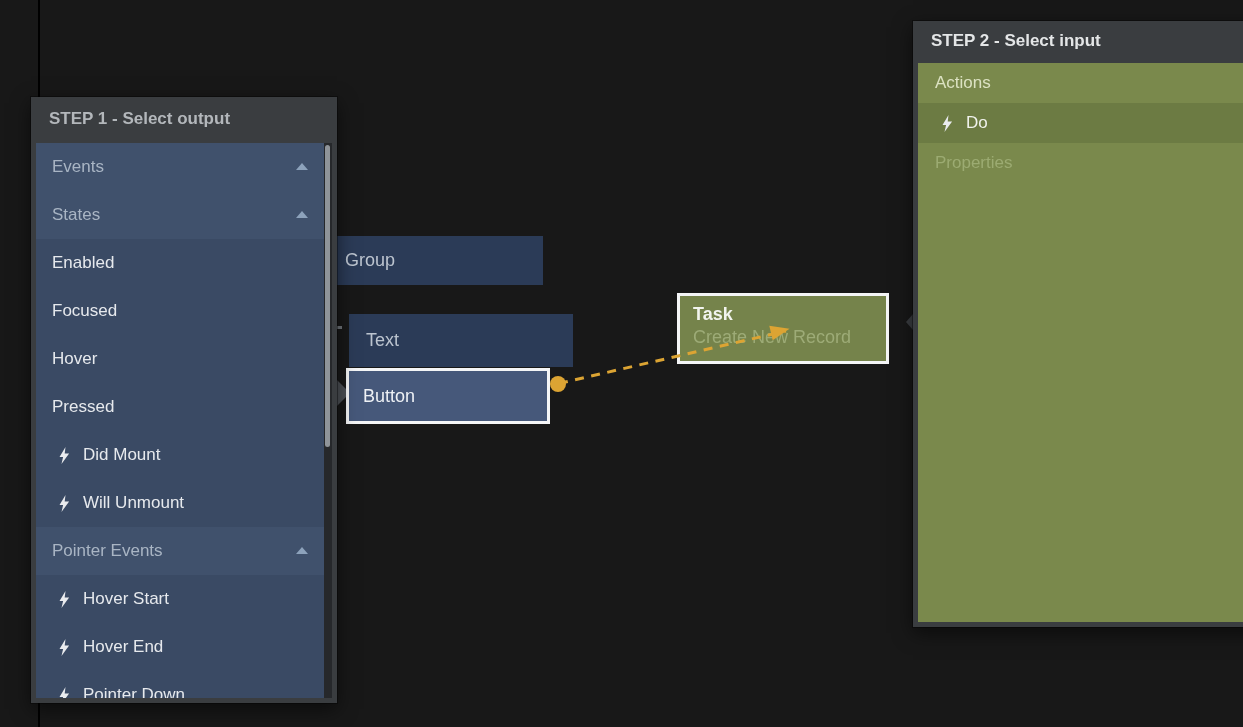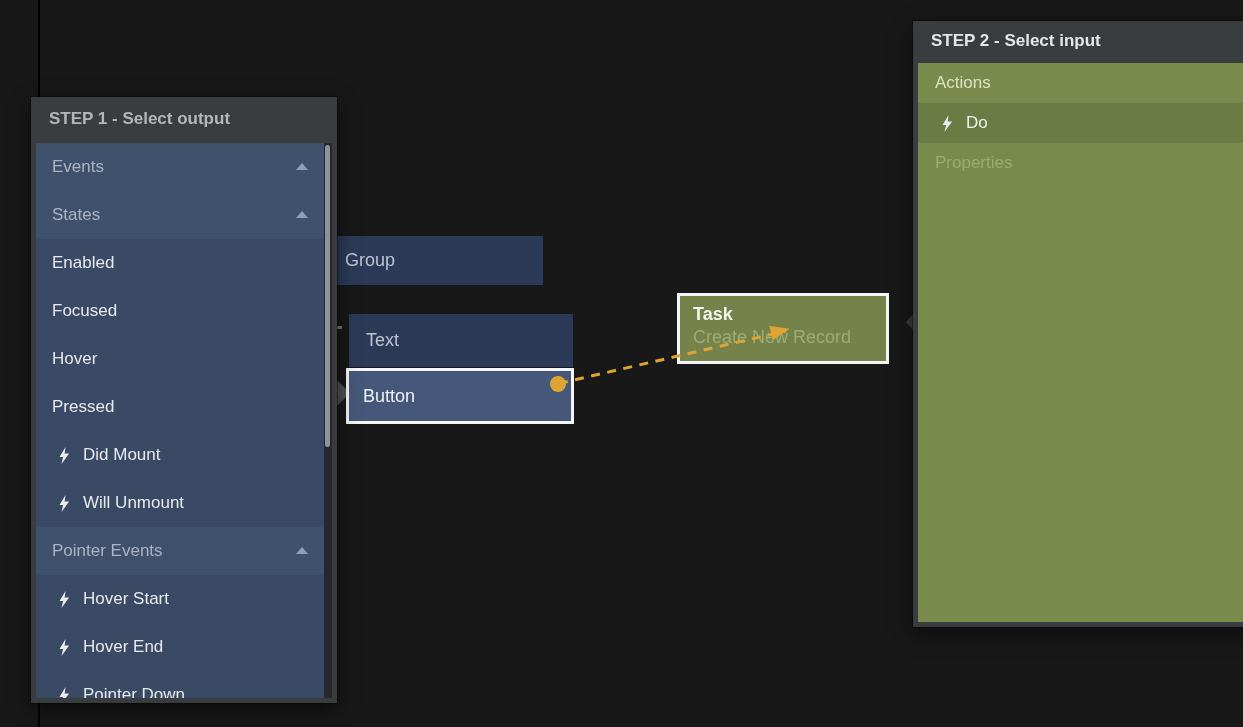--- a/index.html
+++ b/index.html
@@ -46,21 +46,21 @@
   .scroll-track{position:absolute;top:0;right:0;width:8px;height:100%;background:var(--scroll_track);}
   .scroll-thumb{position:absolute;top:2px;left:1px;width:5px;height:302px;border-radius:3px;
                 background:var(--scroll_thumb);}
 
   
   .node{position:absolute;font-size:18px;box-sizing:border-box;display:flex;align-items:center;}
   #node-group{left:300px;top:236px;width:243px;height:49px;background:var(--node_dark_bg);
               color:var(--node_dark_text);padding-left:45px;z-index:1;}
   #node-text{left:349px;top:302px;width:224px;height:53px;background:var(--node_dark_bg);
              color:var(--node_dark_text);padding-left:17px;z-index:5;margin-top:12px;}
-  #node-button{left:346px;top:368px;width:228px;height:56px;background:var(--button_bg);
+  #node-button{left:346px;top:368px;width:204px;height:56px;background:var(--button_bg);
                border:3px solid var(--node_border);color:#eef1f5;padding-left:14px;z-index:5;}
   #node-task{left:677px;top:293px;width:212px;height:71px;background:var(--task_bg);
              border:3px solid var(--node_border);z-index:5;display:block;padding:7px 0 0 13px;}
   .task-title{color:var(--task_title);font-weight:600;line-height:23px;}
   .task-sub{color:var(--task_subtitle);line-height:23px;}
 
   .overlay{position:absolute;left:0;top:0;width:1243px;height:727px;pointer-events:none;}
   #under-overlay{z-index:4;}
   #wire-overlay{z-index:6;}
 </style>

